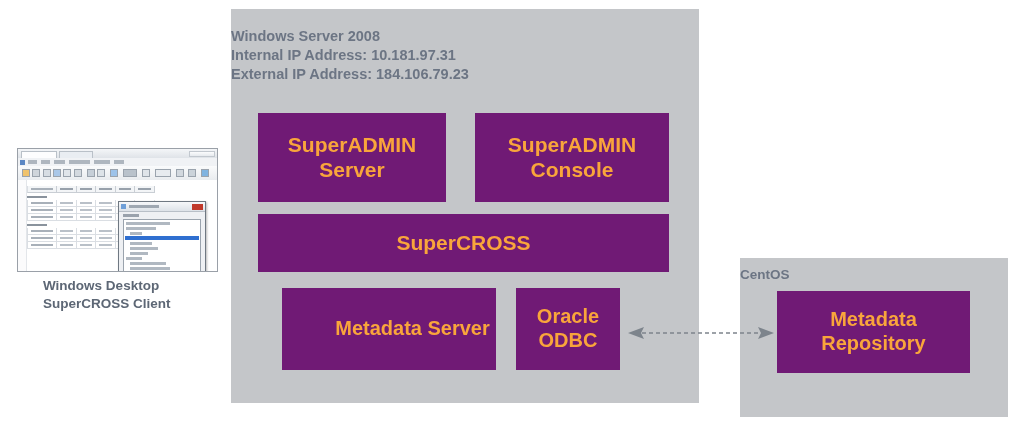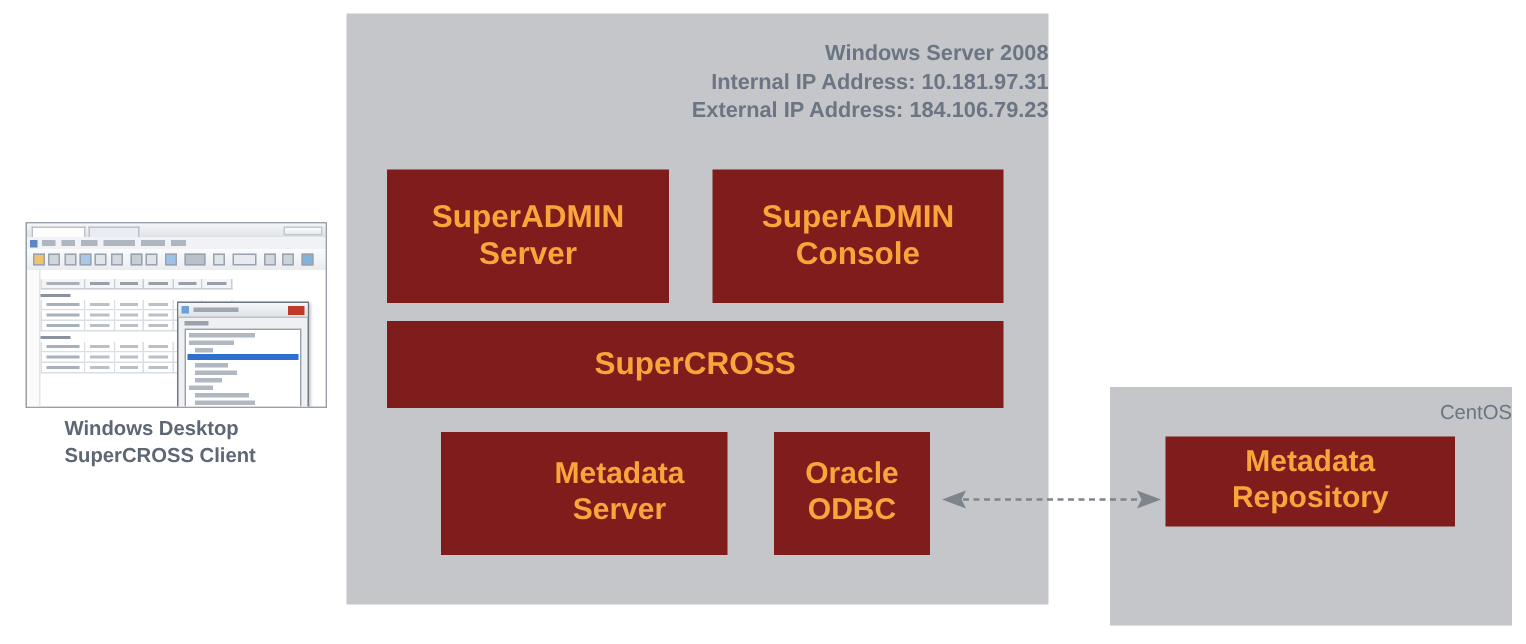--- a/index.html
+++ b/index.html
@@ -13,38 +13,38 @@
   .stage{position:absolute;left:0;top:0;width:1017px;height:429px;}
 
   
   .host{
     position:absolute;
     background:#c4c6c9;
   }
   .host-title{
     position:absolute;
     left:0;right:0;
-    text-align:right;
+    text-align:left;
     color:#6c7584;
     font-weight:bold;
     line-height:1.32;
     white-space:pre-line;
   }
   .host-foot{
     position:absolute;
     left:0;right:0;
     text-align:center;
     color:#6c7584;
     font-weight:bold;
   }
 
   
   .comp{
     position:absolute;
-    background:#7f1d1d;
+    background:#701a75;
     display:flex;
     align-items:center;
     justify-content:center;
     text-align:center;
     color:#f9a53b;
     font-weight:bold;
     line-height:1.18;
     white-space:pre-line;
     box-sizing:border-box;
   }
@@ -386,31 +386,31 @@
 External IP Address: 184.106.79.23</div>
 
     <div class="comp" style="left:27px;top:104px;width:188px;height:89px;font-size:21px;">SuperADMIN
 Server</div>
 
     <div class="comp" style="left:244px;top:104px;width:194px;height:89px;font-size:21px;">SuperADMIN
 Console</div>
 
     <div class="comp" style="left:27px;top:205px;width:411px;height:58px;font-size:21px;">SuperCROSS</div>
 
-    <div class="comp" style="left:63px;top:279px;width:191px;height:82px;font-size:20px;padding-left:47px;">Metadata Server</div>
+    <div class="comp" style="left:51px;top:279px;width:214px;height:82px;font-size:20px;padding-left:47px;">Metadata Server</div>
 
     <div class="comp" style="left:285px;top:279px;width:104px;height:82px;font-size:20px;">Oracle
 ODBC</div>
   </div>
 
   <div class="host" style="left:740px;top:258px;width:268px;height:159px;">
 
-    <div class="host-title" style="top:8px;font-size:13.5px;font-weight:normal;">CentOS</div>
-
-    <div class="comp" style="left:37px;top:33px;width:193px;height:60px;font-size:20px;">Metadata
+    <div class="host-title" style="top:8px;font-size:13.5px;font-weight:bold;">CentOS</div>
+
+    <div class="comp" style="left:37px;top:33px;width:193px;height:82px;font-size:20px;">Metadata
 Repository</div>
 
   </div>
 
   <svg id="connector" viewBox="0 0 146 14">
     <line x1="14" y1="7" x2="132" y2="7" stroke="#7d848c" stroke-width="1.6" stroke-dasharray="4 3"></line>
     <polygon points="0,7 16,1 13,7 16,13" fill="#7d848c"></polygon>
     <polygon points="146,7 130,1 133,7 130,13" fill="#7d848c"></polygon>
   </svg>
 

